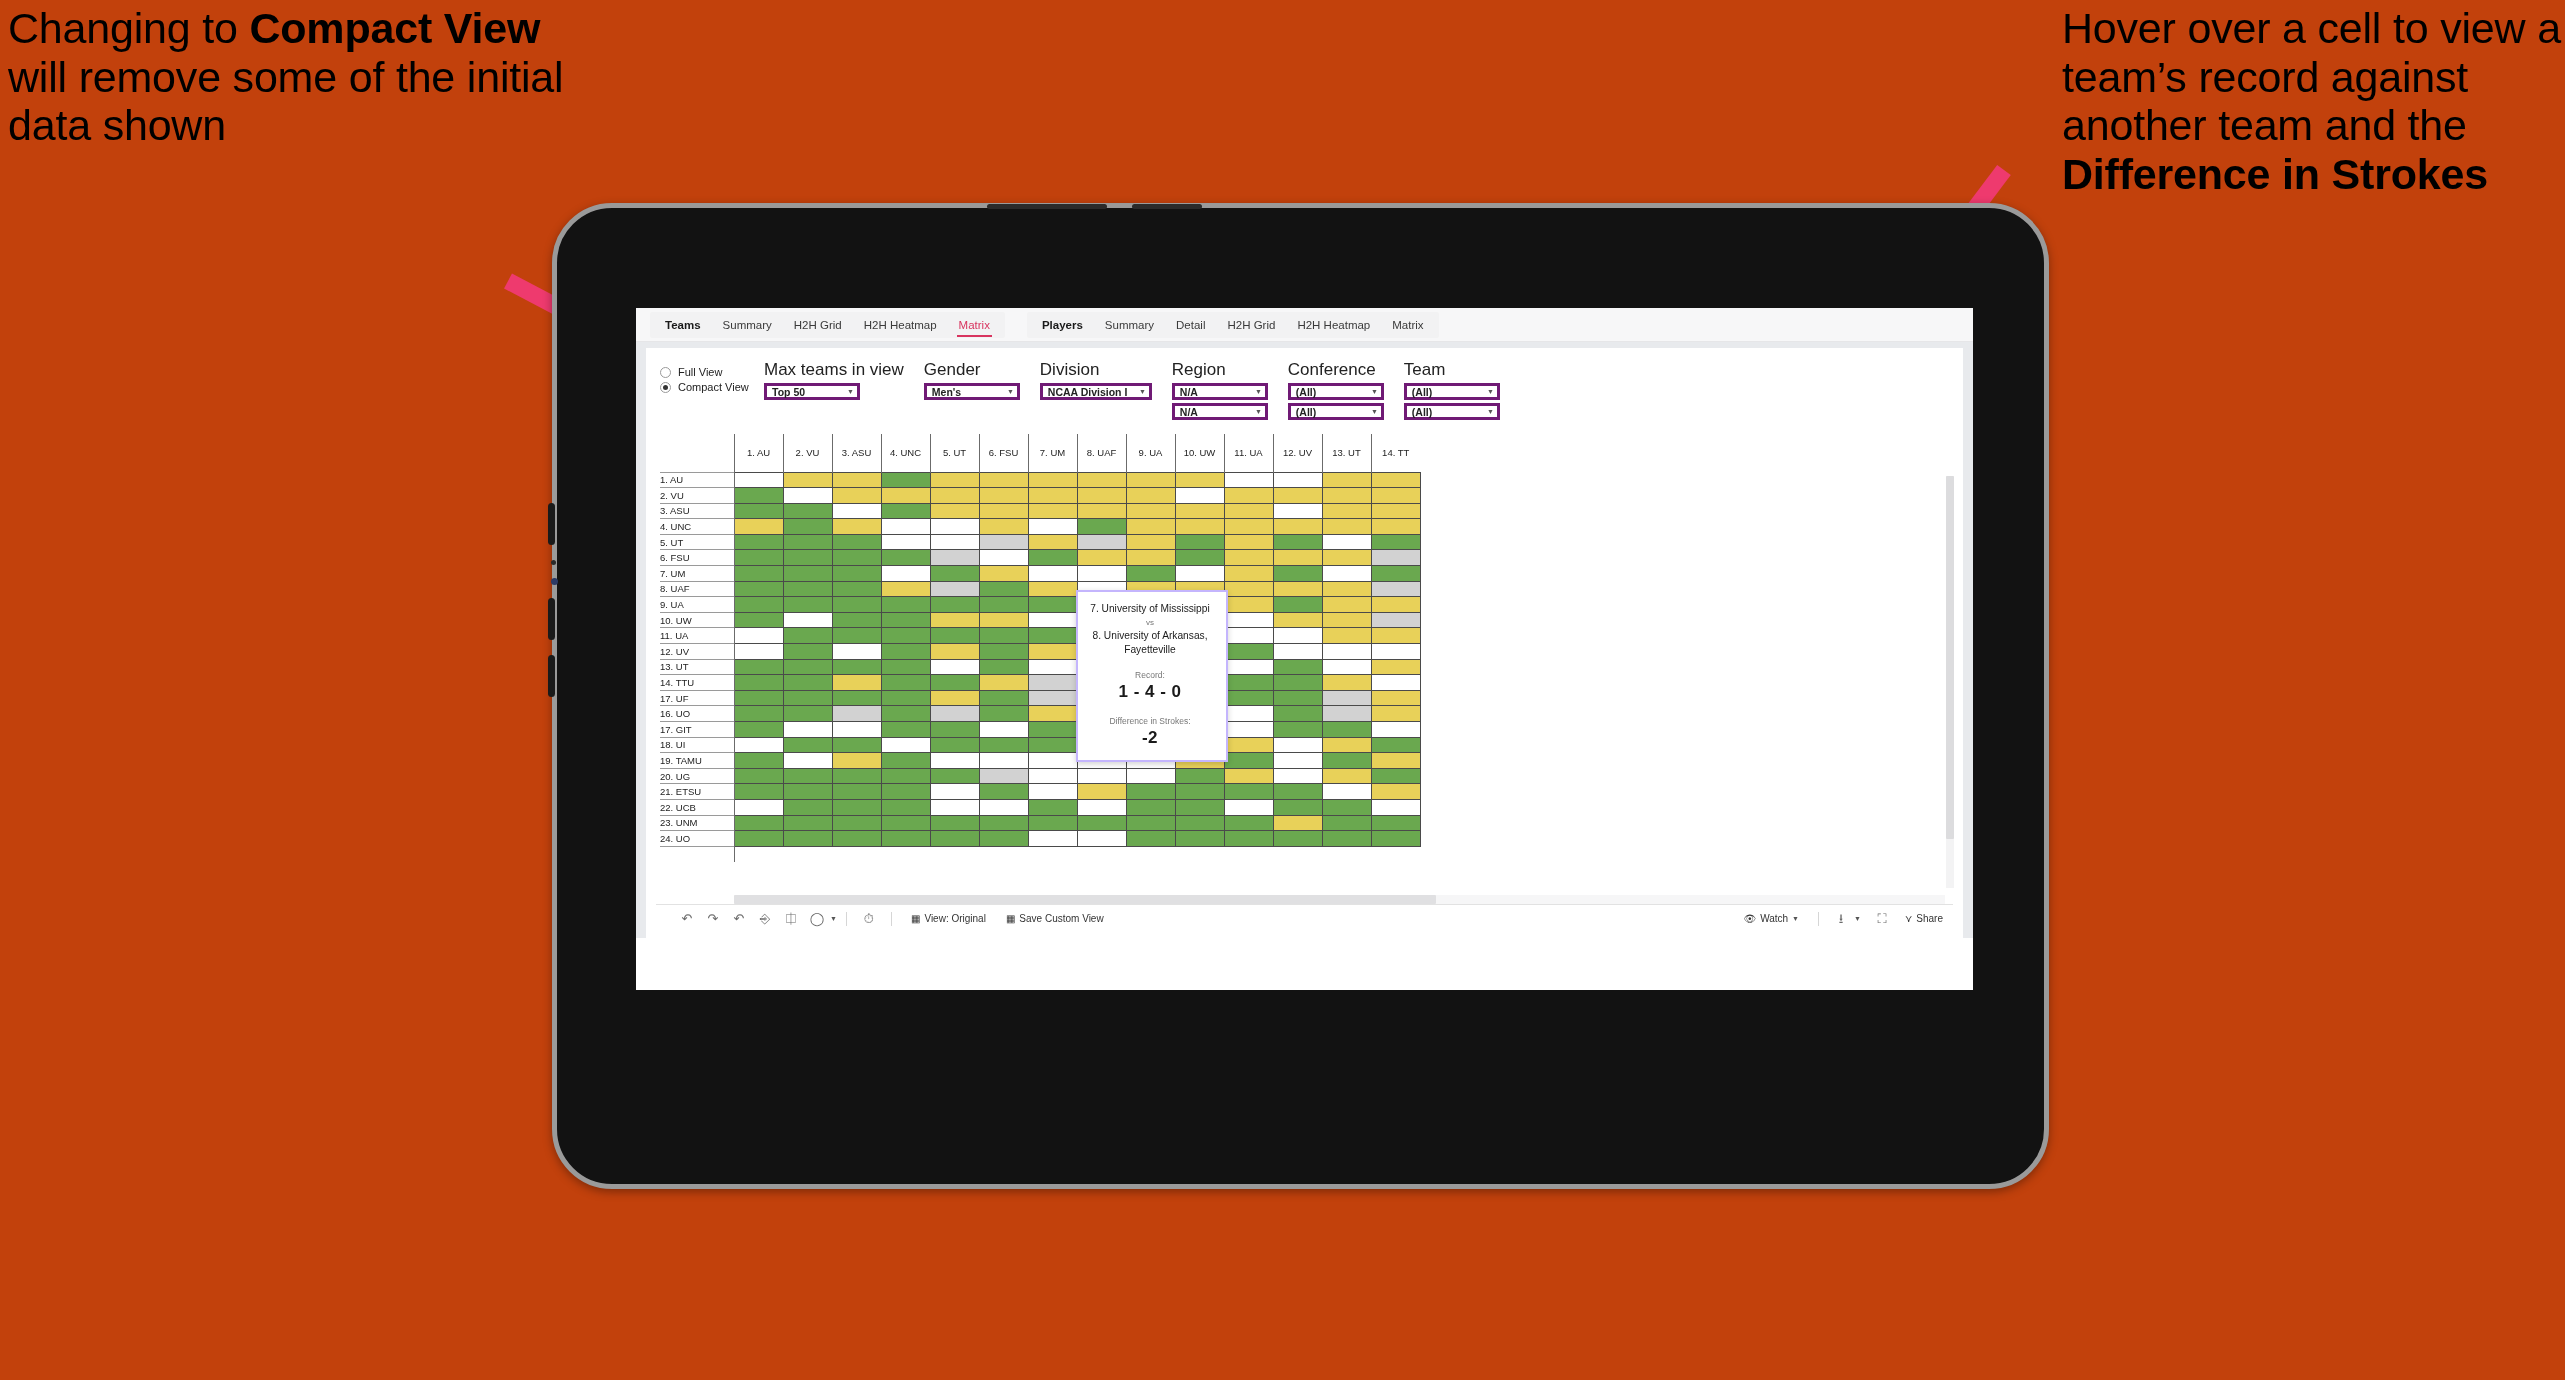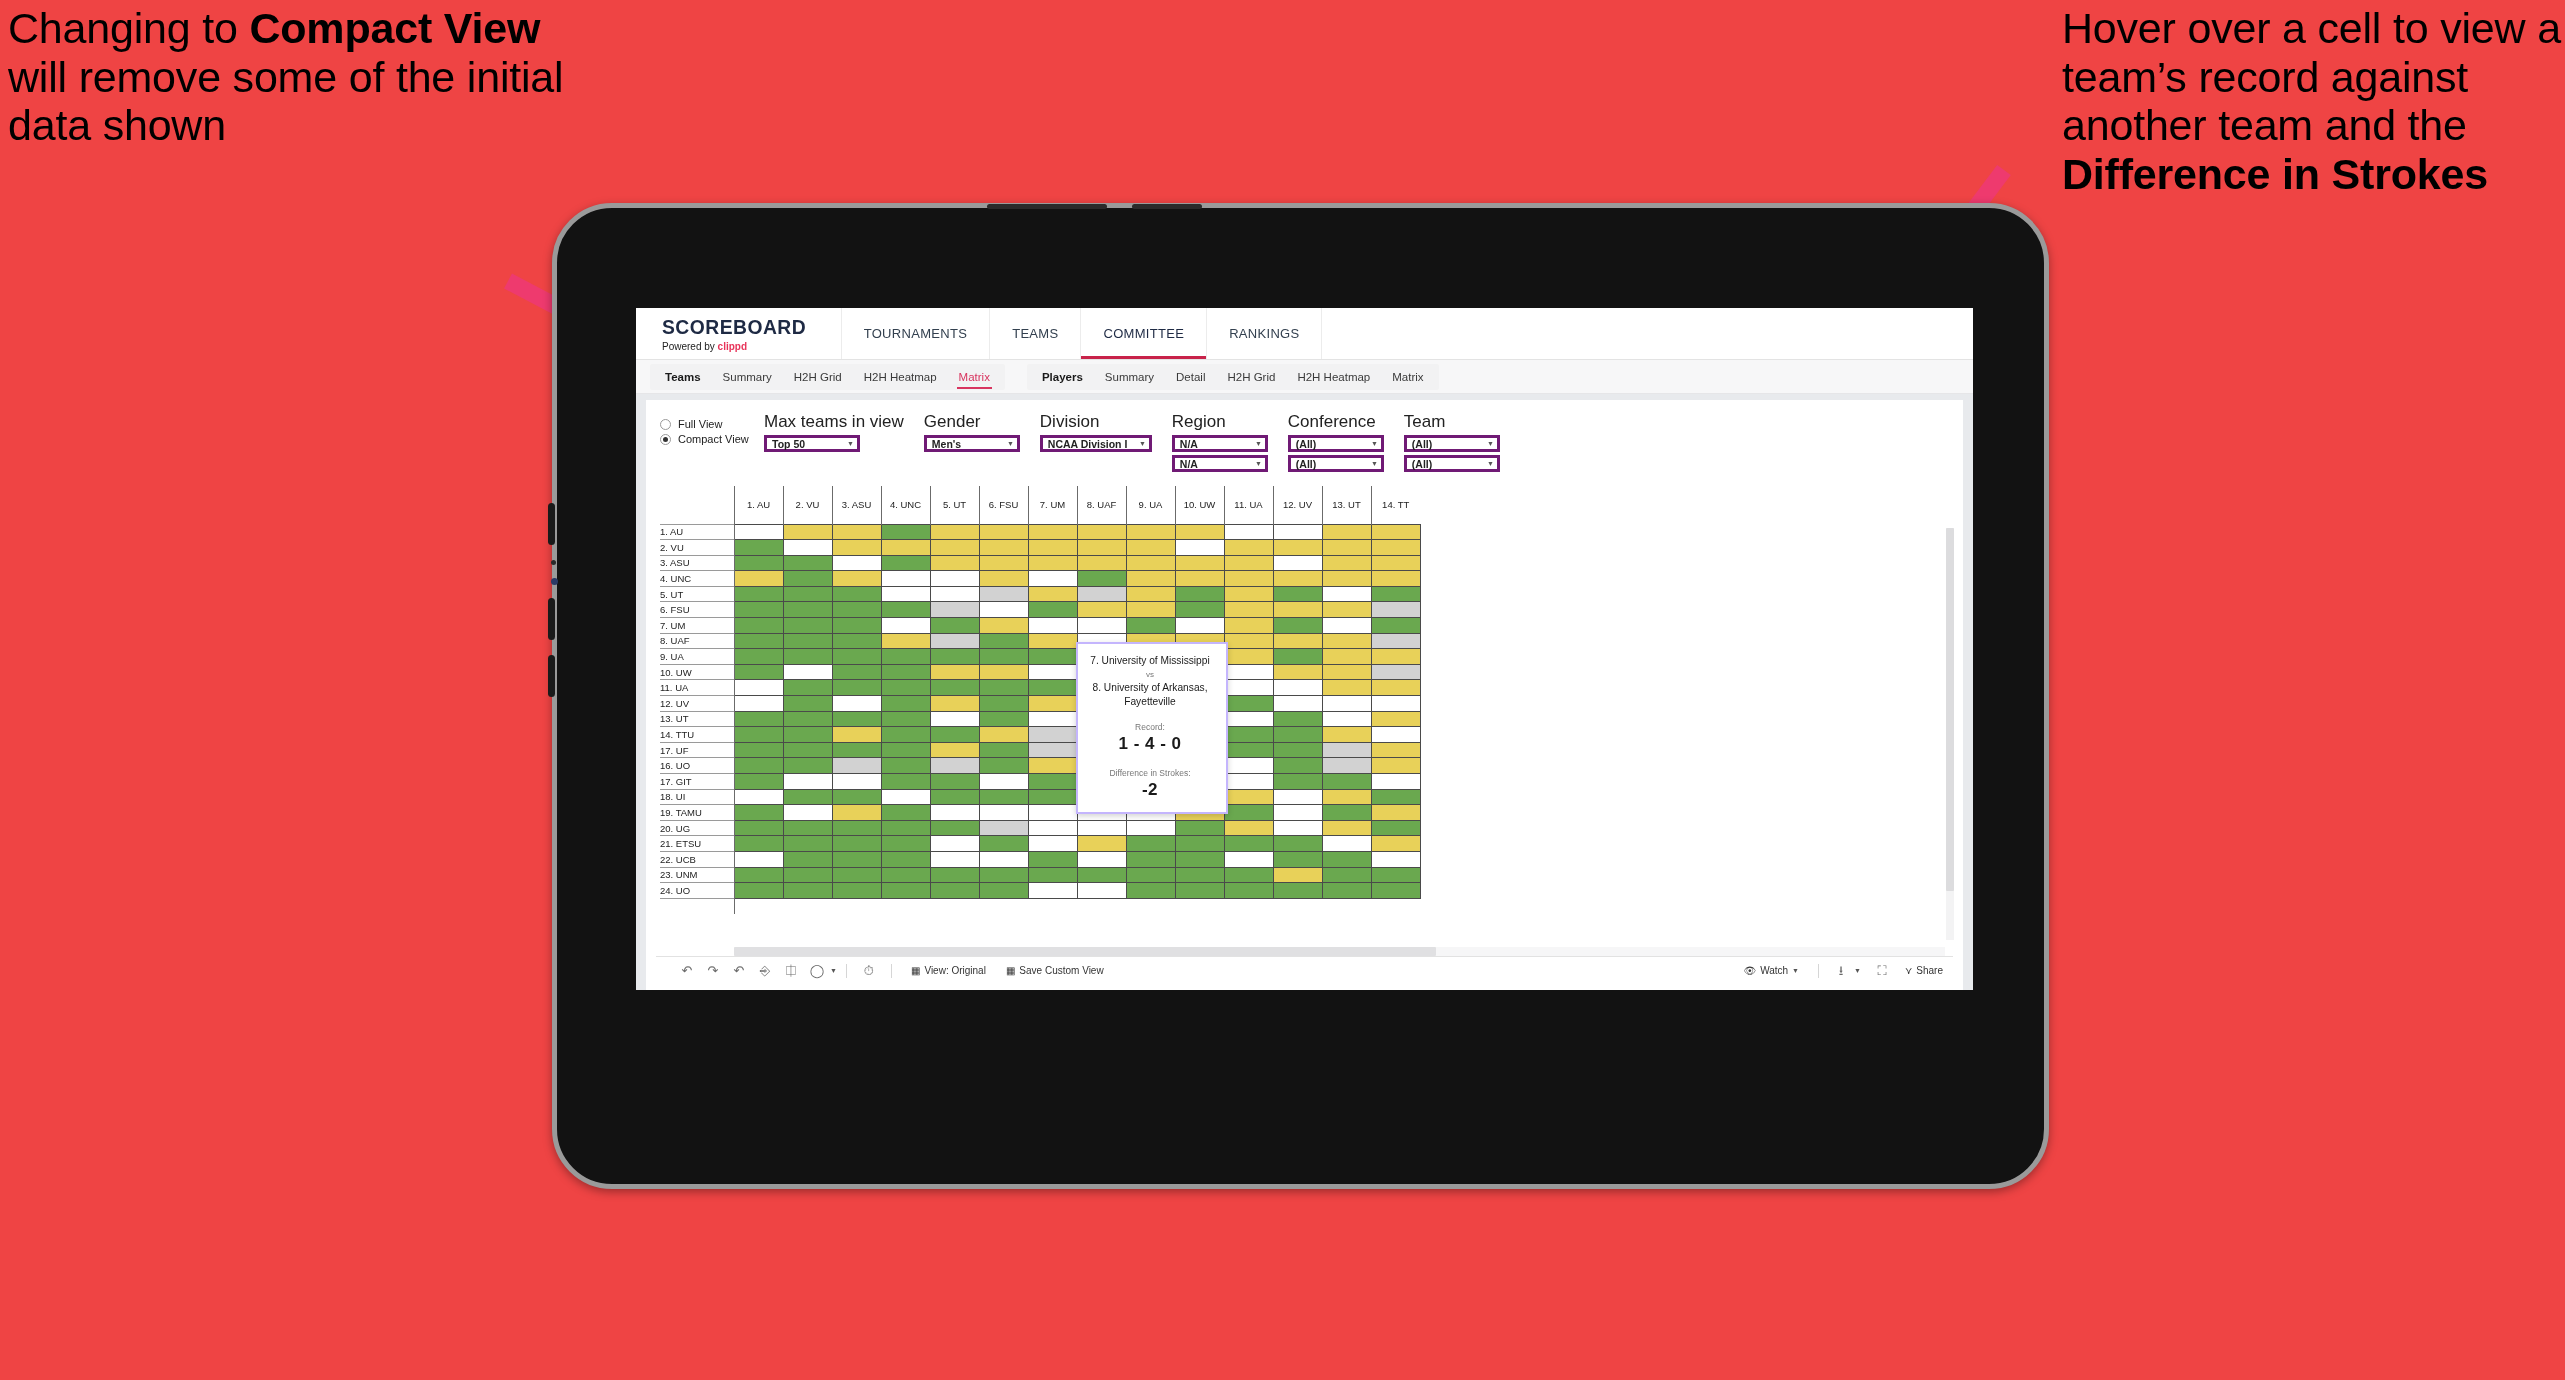--- a/index.html
+++ b/index.html
@@ -2,21 +2,21 @@
 <html><head>
 <meta charset="utf-8">
 <style>
   * { box-sizing: border-box; margin: 0; padding: 0; }
   html, body {
     width: 2565px; height: 1380px;
     background: #ffffff;
     font-family: "Liberation Sans", sans-serif;
     overflow: hidden;
   }
-  #stage { position: relative; width: 2565px; height: 1380px; background:#ef4444; }
+  #stage { position: relative; width: 2565px; height: 1380px; background:#c2410c; }
 
   
   .callout {
     position: absolute;
     font-size: 43px;
     line-height: 1.13;
     color: #000;
     letter-spacing: -0.2px;
     font-family: "Liberation Sans", sans-serif;
   }
@@ -199,42 +199,20 @@
     <div class="top-speaker"></div>
     <div class="top-speaker2"></div>
     <div class="btn-side bs1"></div>
     <div class="dot-cam"></div>
     <div class="dot-cam2"></div>
     <div class="btn-side bs2"></div>
     <div class="btn-side bs3"></div>
 
     <div id="screen">
 
-      <div id="topnav">
-        <div class="brand">
-          <div class="brand-title">SCOREBOARD</div>
-          <div class="brand-sub">
-            <span>Powered by </span><span class="clippd">clippd</span>
-          </div>
-        </div>
-        <div class="topnav-items">
-          <div class="topnav-item">
-              <span>TOURNAMENTS</span>
-            </div>
-          <div class="topnav-item">
-              <span>TEAMS</span>
-            </div>
-          <div class="topnav-item active">
-              <span>COMMITTEE</span>
-            </div>
-          <div class="topnav-item">
-              <span>RANKINGS</span>
-            </div>
-        </div>
-      </div>
 
       <div id="subnav">
         <div class="subgroup">
           <span class="subitem head">Teams</span>
           <span class="subitem">Summary</span>
           <span class="subitem">H2H Grid</span>
           <span class="subitem">H2H Heatmap</span>
           <span class="subitem sel">Matrix</span>
         </div>
         <div class="subgroup">

